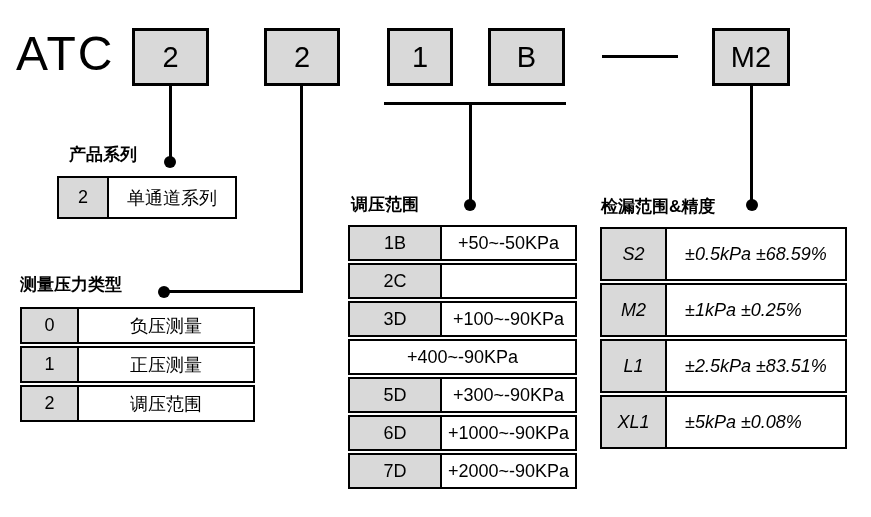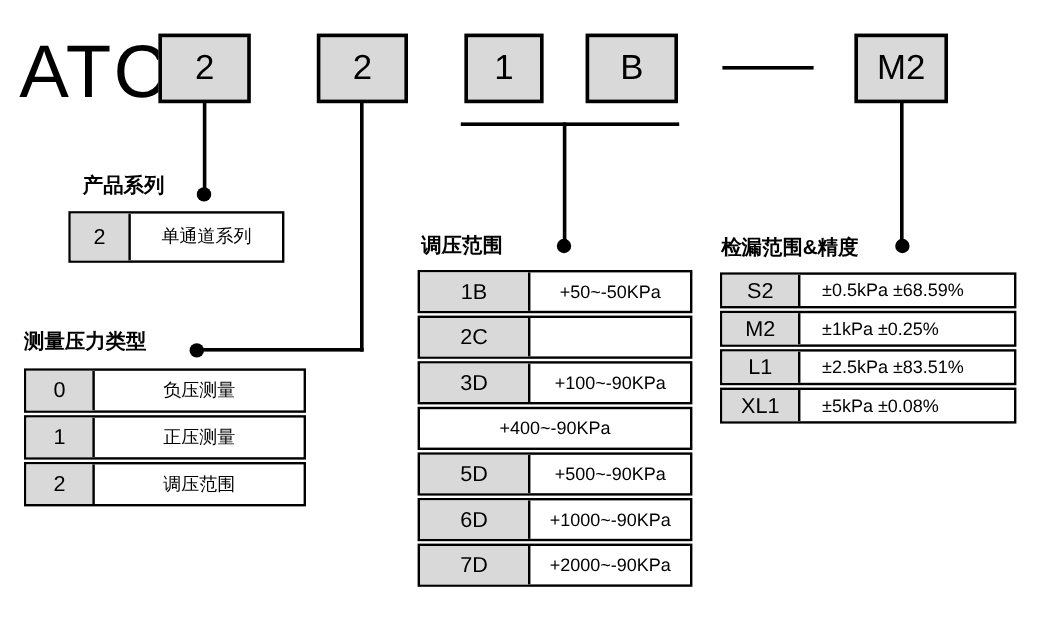--- a/index.html
+++ b/index.html
@@ -1,20 +1,20 @@
 <!DOCTYPE html>
 <html><head>
 <meta charset="utf-8">
 <style>
   * { margin:0; padding:0; box-sizing:border-box; }
   html,body { background:#fff; }
   body { font-family:"Liberation Sans","DejaVu Sans",sans-serif; color:#000; }
   #stage { position:relative; width:871px; height:517px; background:#ffffff; overflow:hidden; }
 
-  .brand { position:absolute; left:16px; top:30px; font-size:62px; font-weight:500; letter-spacing:2px; line-height:1; }
+  .brand { position:absolute; left:16px; top:30px; font-size:48px; font-weight:500; letter-spacing:2px; line-height:1; }
 
   .codebox { position:absolute; top:28px; height:58px; background:#d9d9d9; border:3px solid #000;
              display:flex; align-items:center; justify-content:center; font-size:29px; }
   .b1 { left:132px; width:77px; }
   .b2 { left:264px; width:76px; }
   .b3 { left:387px; width:66px; }
   .b4 { left:488px; width:77px; }
   .b5 { left:712px; width:78px; }
 
   .line { position:absolute; background:#000; }
@@ -35,37 +35,37 @@
   .sec-label { position:absolute; font-size:17px; font-weight:bold; white-space:nowrap; }
   .lbl-series   { left:69px;  top:143px; }
   .lbl-ptype    { left:20px;  top:273px; }
   .lbl-range    { left:351px; top:193px; }
   .lbl-leak     { left:601px; top:195px; }
 
   .tbl { position:absolute; }
   .trow { display:flex; border:2px solid #000; margin-bottom:2px; background:#fff; }
   .tcode { background:#d9d9d9; border-right:2px solid #000; display:flex; align-items:center; justify-content:center;
            font-size:18px; flex:0 0 auto; }
-  .tval { flex:1; display:flex; align-items:center; justify-content:center; font-size:15px; white-space:nowrap; }
+  .tval { flex:1; display:flex; align-items:center; justify-content:center; font-size:18px; white-space:nowrap; }
   .tval.left { justify-content:flex-start; padding-left:18px; }
 
   .tbl-series { left:57px; top:176px; width:180px; }
   .tbl-series .trow { height:43px; }
   .tbl-series .tcode { width:50px; }
 
   .tbl-ptype { left:20px; top:307px; width:235px; }
   .tbl-ptype .trow { height:37px; }
   .tbl-ptype .tcode { width:57px; }
 
   .tbl-range { left:348px; top:225px; width:229px; }
   .tbl-range .trow { height:36px; }
   .tbl-range .tcode { width:92px; }
 
   .tbl-leak { left:600px; top:227px; width:247px; }
-  .tbl-leak .trow { height:30px; }
+  .tbl-leak .trow { height:54px;font-style:italic; }
   .tbl-leak .tcode { width:65px; }
 </style>
 </head>
 <body>
 
 <div id="stage">
 
   <div class="brand">ATC</div>
 
   <div class="codebox b1">
@@ -132,21 +132,21 @@
     </div>
     <div class="trow">
       <div class="tcode">3D</div>
       <div class="tval">+100~-90KPa</div>
     </div>
     <div class="trow">
       <div class="tval">+400~-90KPa</div>
     </div>
     <div class="trow">
       <div class="tcode">5D</div>
-      <div class="tval">+500~-90KPa</div>
+      <div class="tval">+300~-90KPa</div>
     </div>
     <div class="trow">
       <div class="tcode">6D</div>
       <div class="tval">+1000~-90KPa</div>
     </div>
     <div class="trow">
       <div class="tcode">7D</div>
       <div class="tval">+2000~-90KPa</div>
     </div>
   </div>

